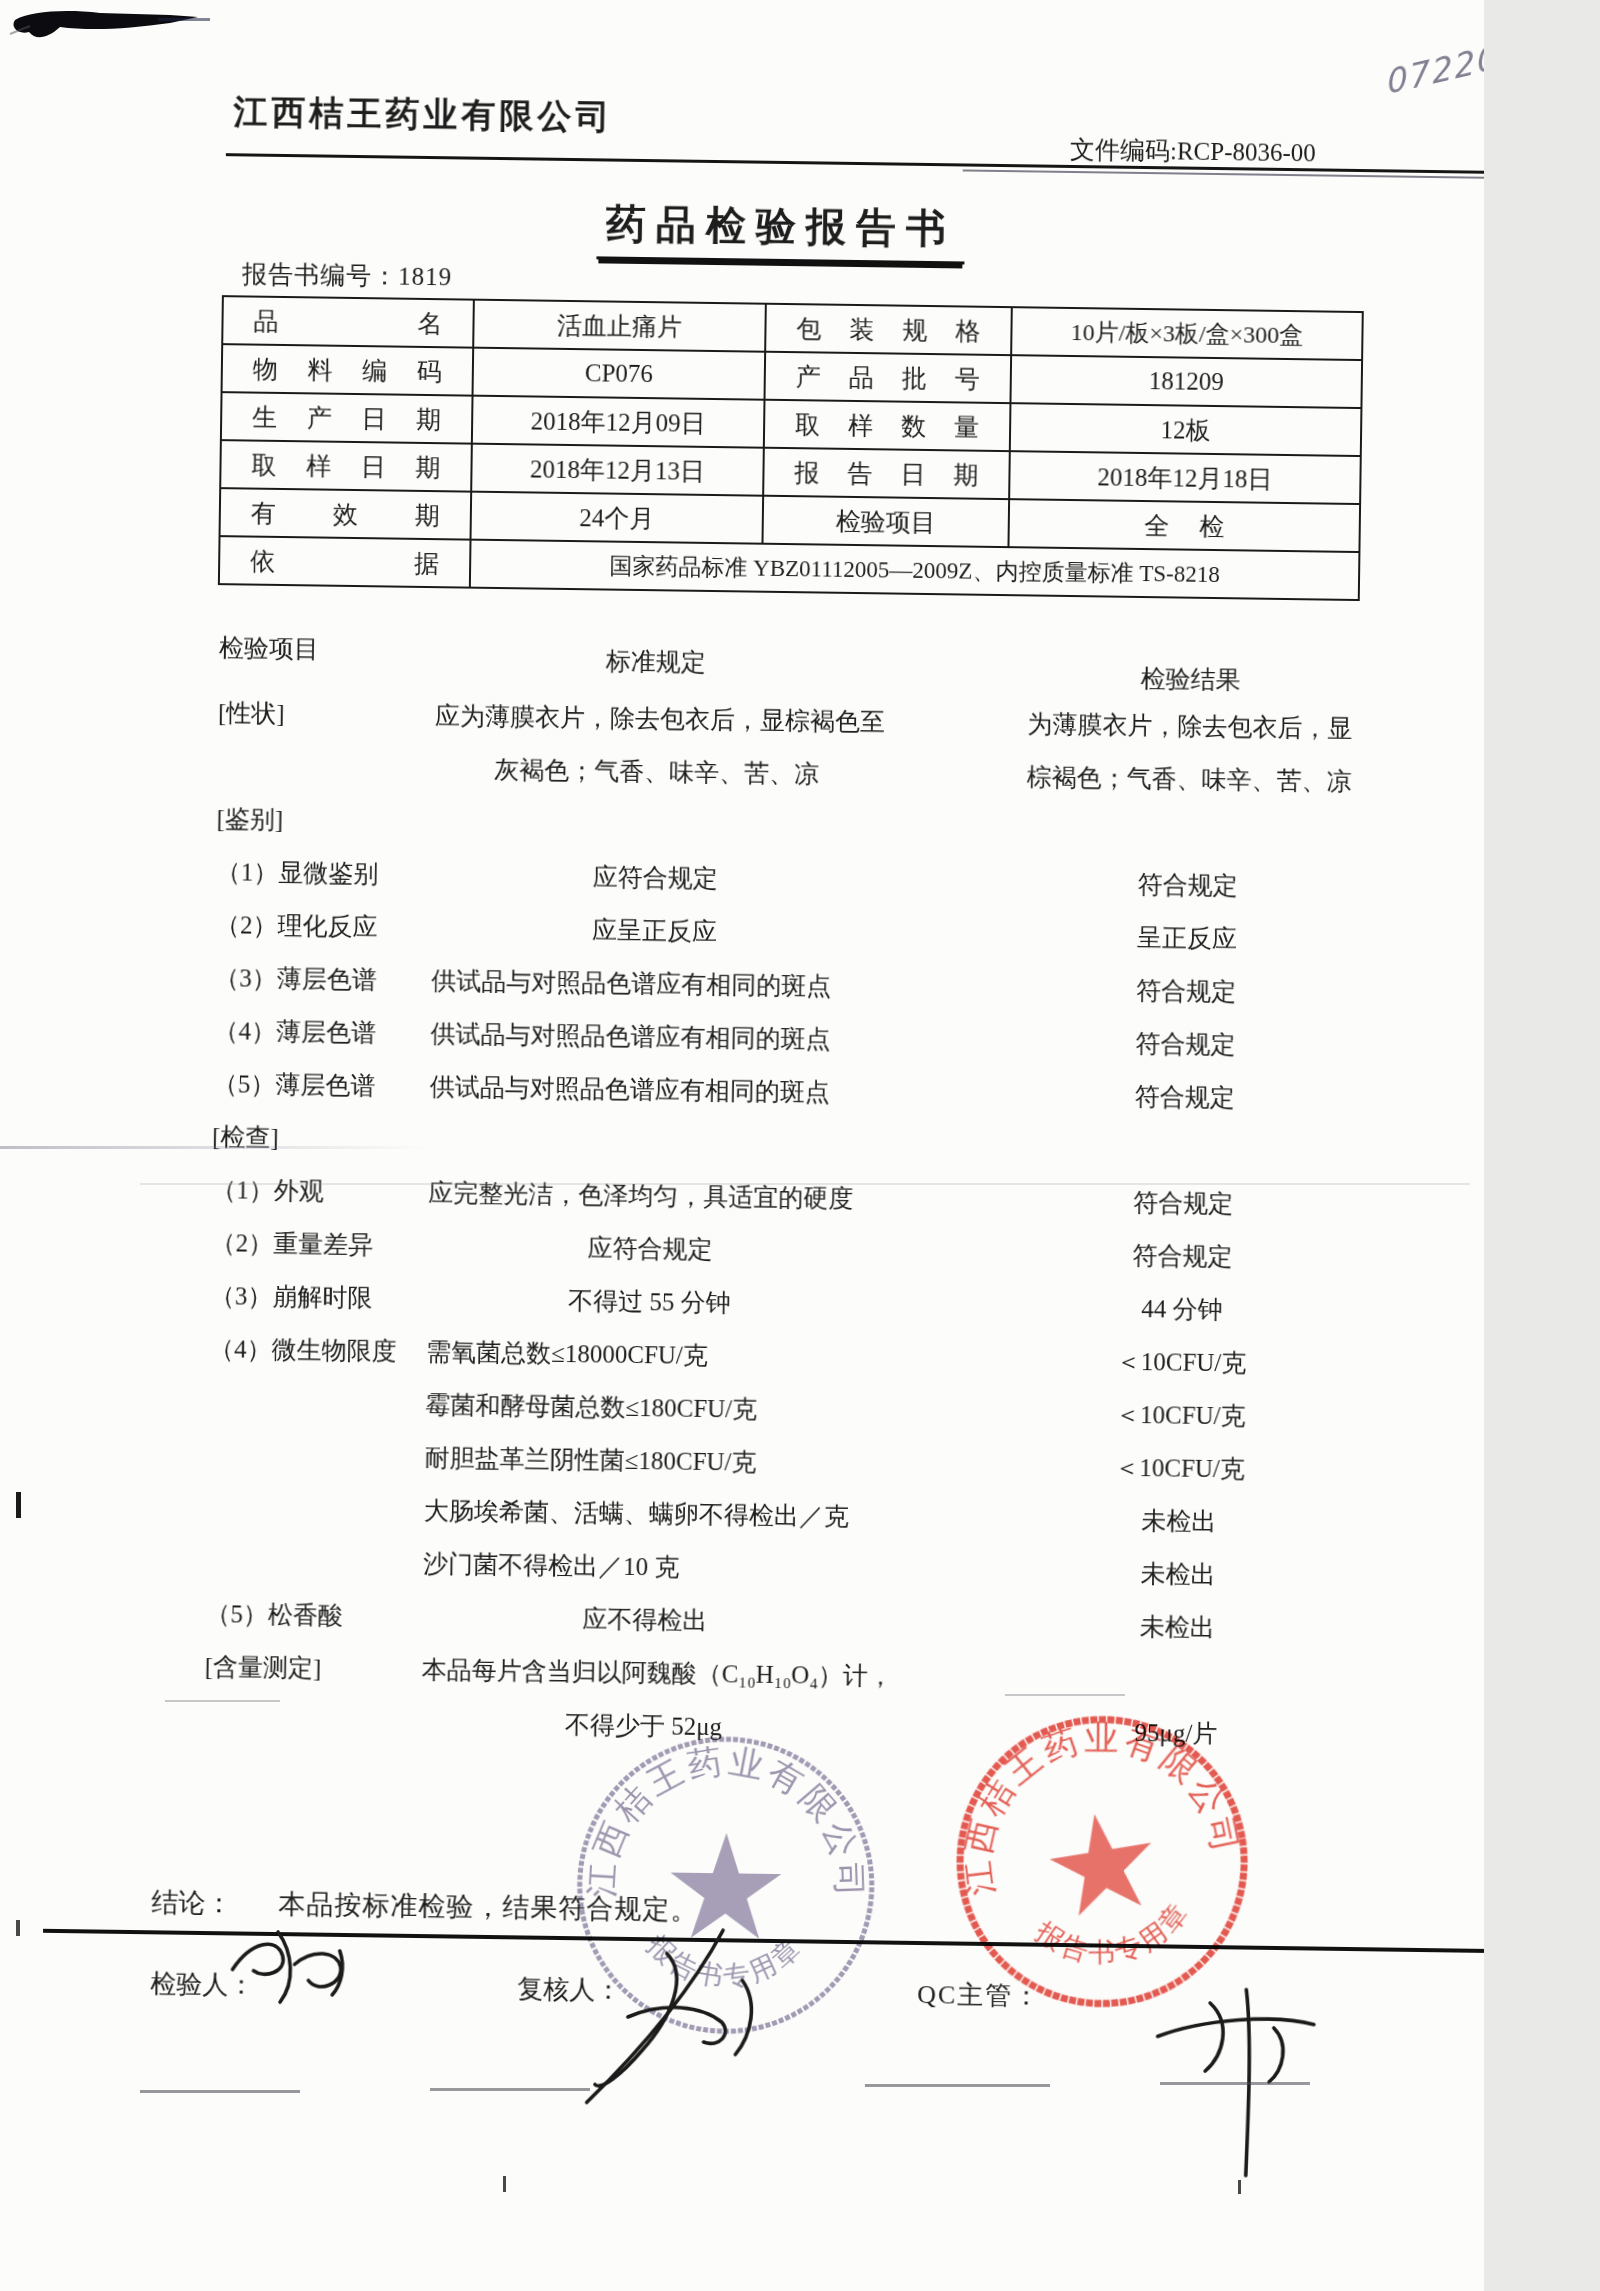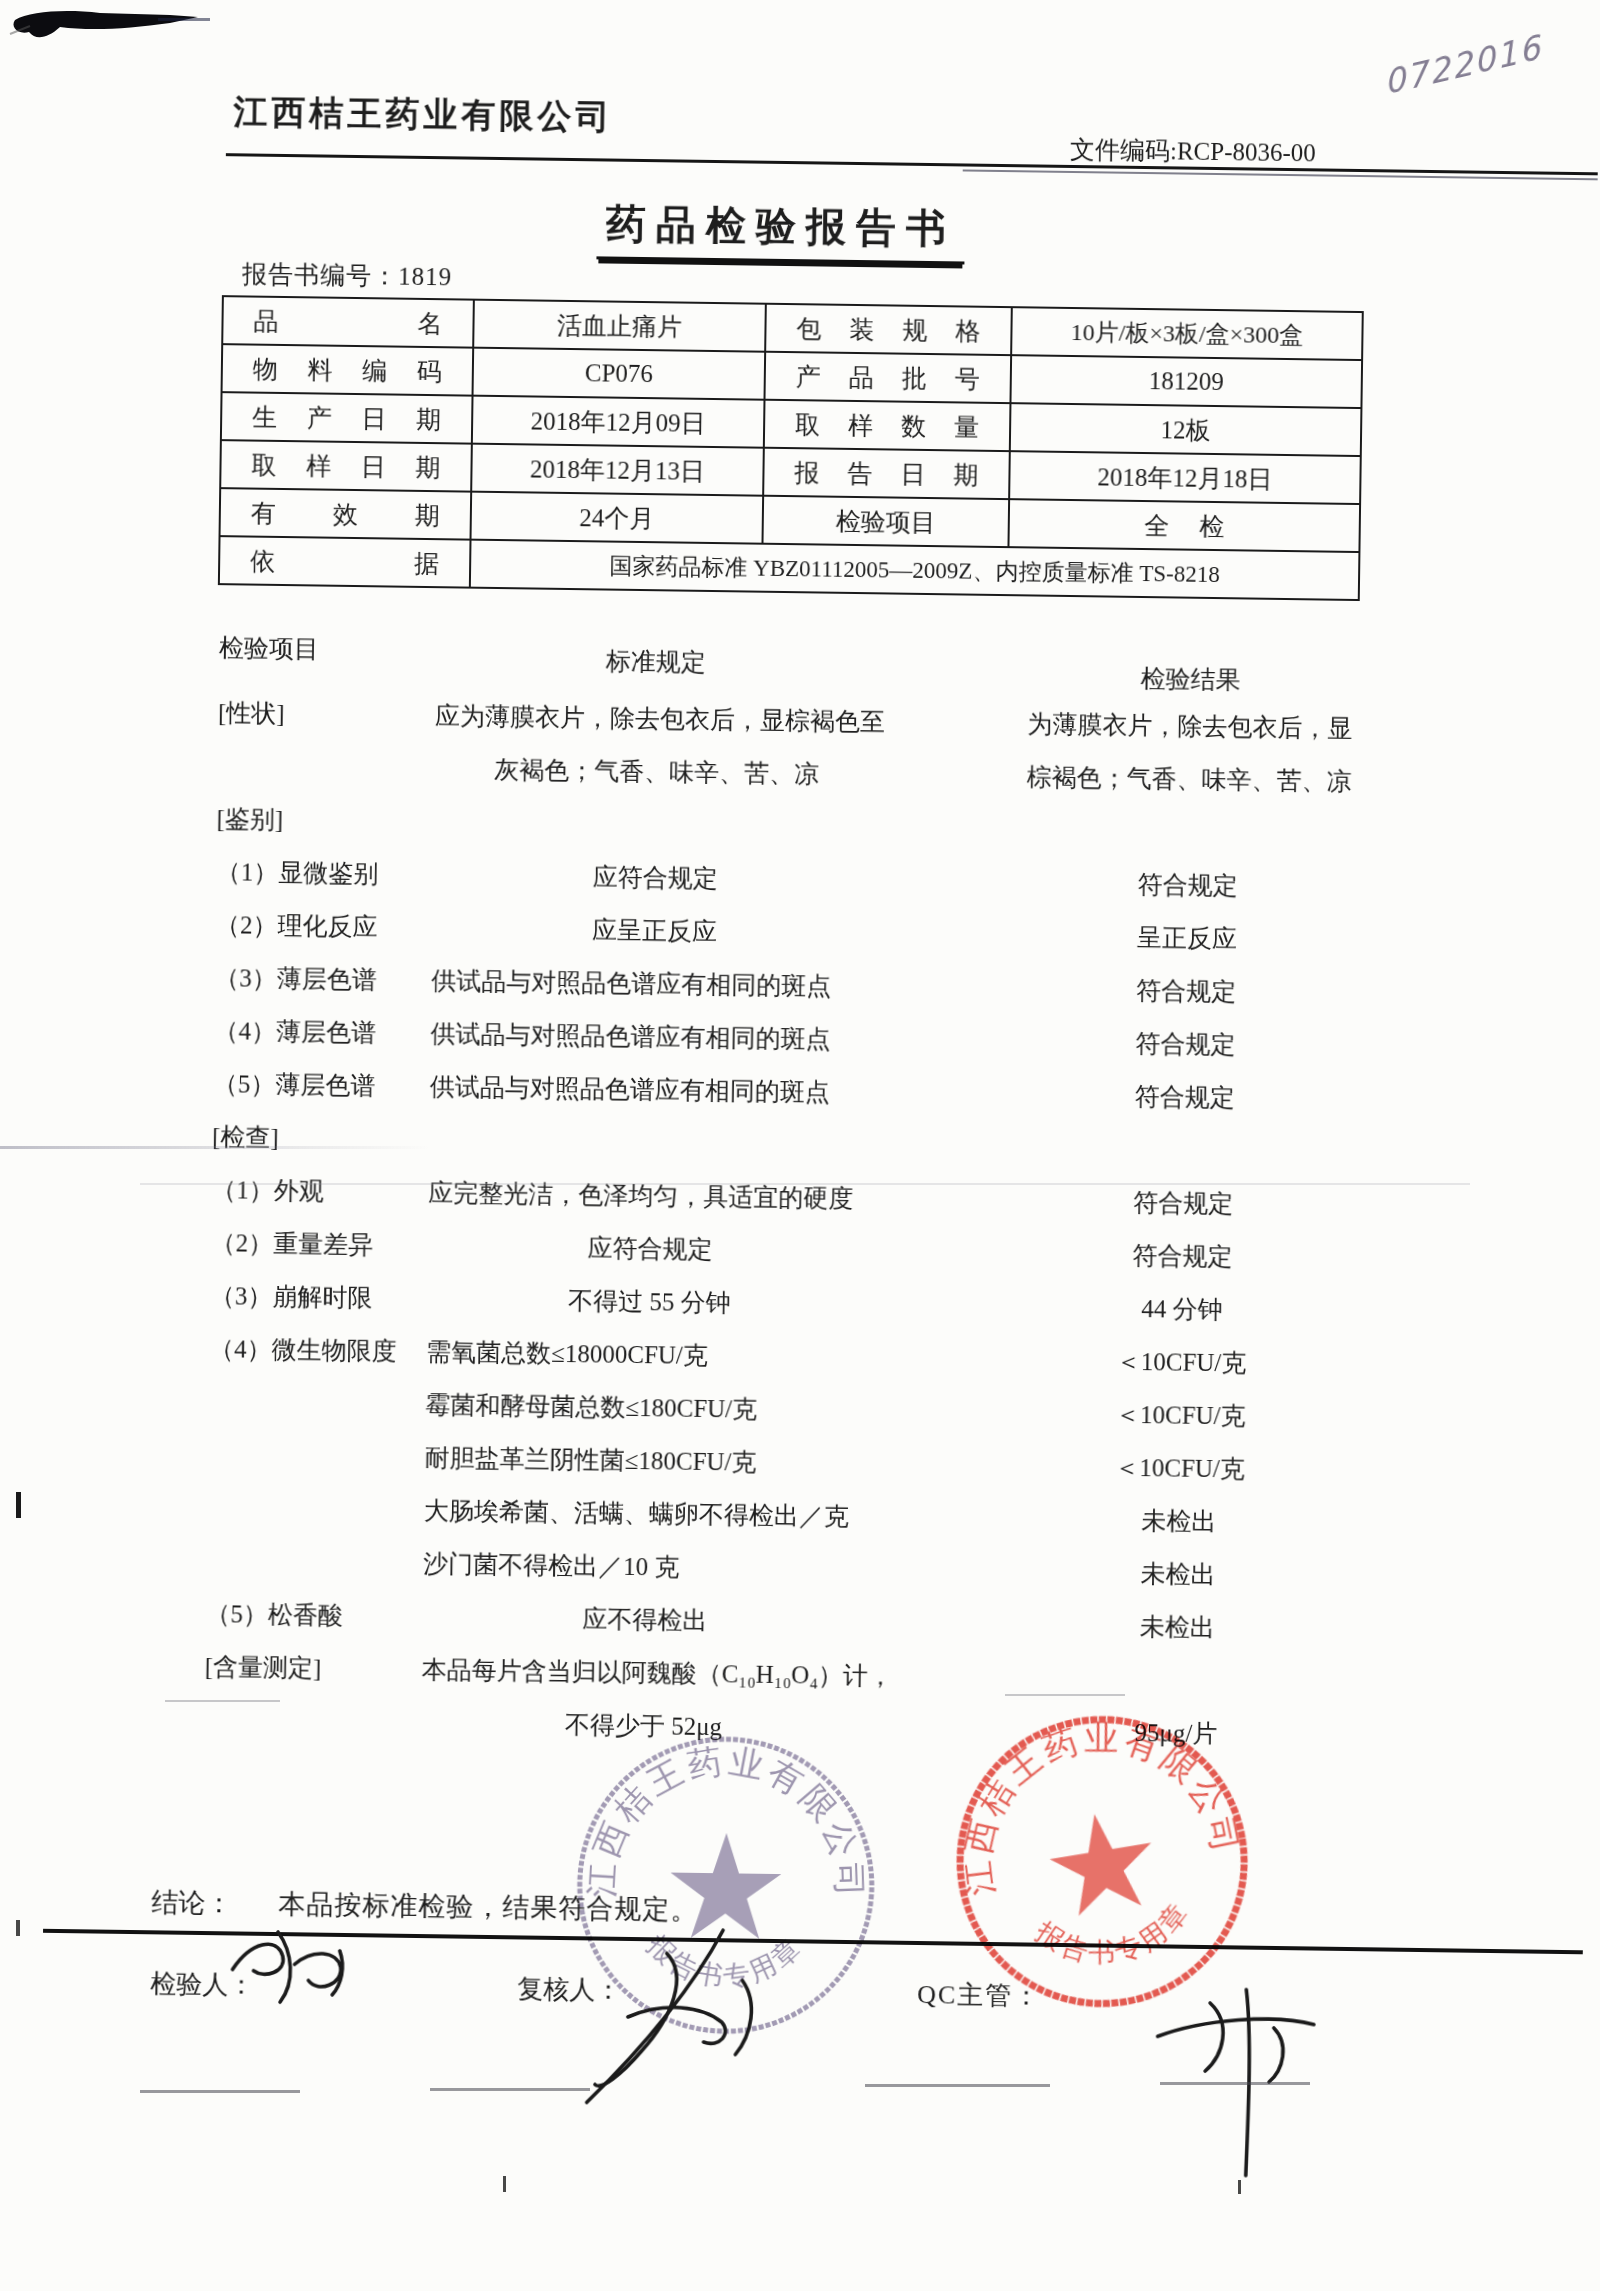--- a/index.html
+++ b/index.html
@@ -1,16 +1,16 @@
 <!DOCTYPE html>
 <html><head>
 <meta charset="utf-8">
 <style>
   html,body{margin:0;padding:0;background:#e9e9e7;}
-  .page{position:relative;width:1600px;height:2291px;background:#fcfcfa;overflow:hidden;
+  .page{position:relative;width:1484px;height:2291px;background:#fcfcfa;overflow:hidden;
         font-family:"Liberation Serif","DejaVu Serif",serif;color:#1e1e1e;}
   .skew{position:absolute;left:0;top:0;width:1600px;height:2291px;
         transform:rotate(0.8deg);transform-origin:0 0;}
   .abs{position:absolute;}
 
   
   .company{left:235px;top:86px;font-size:34px;letter-spacing:4px;font-weight:600;}
   .doccode{left:1072px;top:118px;font-size:25px;}
   .hline{left:228px;top:150px;width:1372px;height:3px;background:#151515;}
   .hline2{left:965px;top:156px;width:635px;height:2px;background:rgba(25,25,50,.55);}

